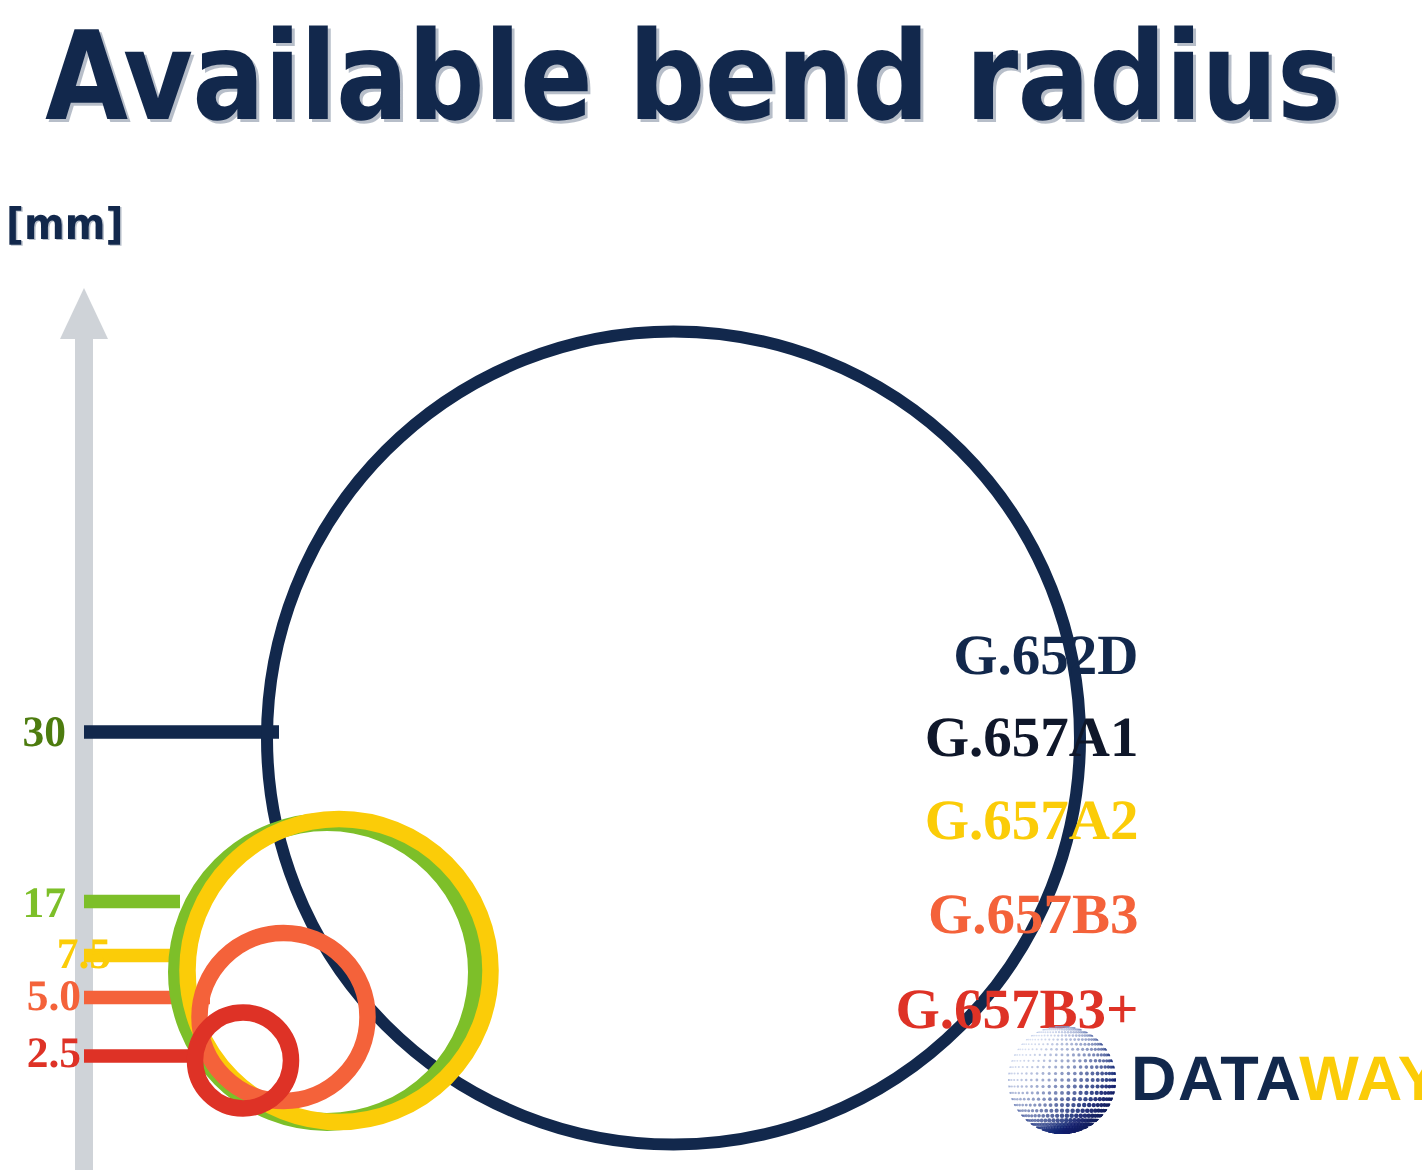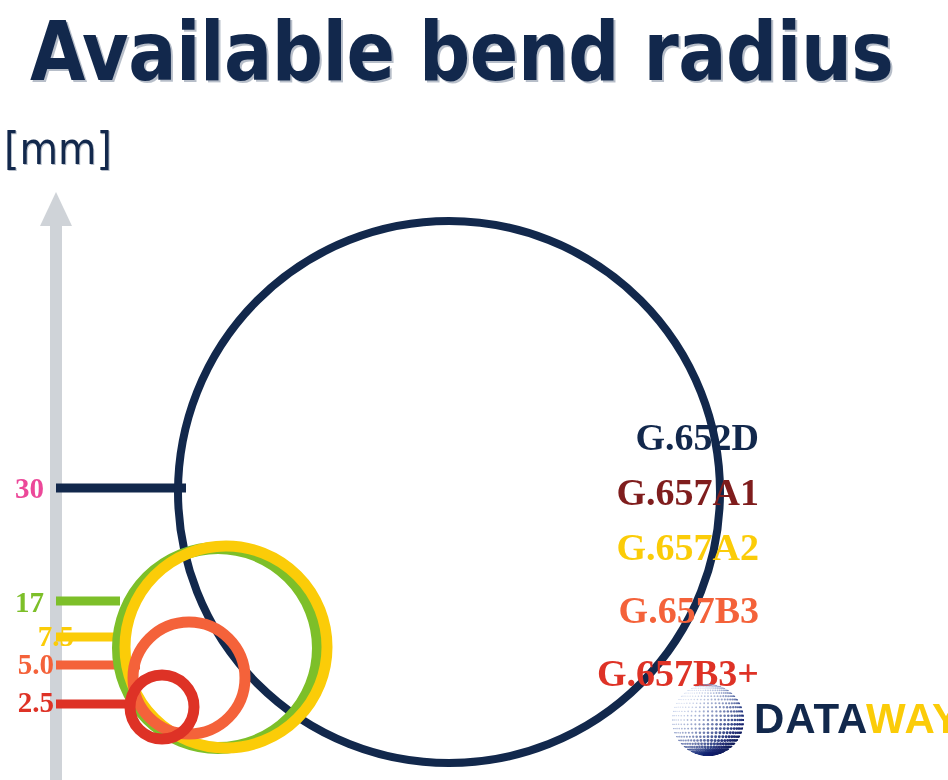--- a/index.html
+++ b/index.html
@@ -20,39 +20,39 @@
     color:#12284C;
     text-shadow:2px 2px 0 rgba(18,40,76,0.30);
     white-space:nowrap;
     transform:scaleX(0.97);transform-origin:left center;
   }
 
   
   #unit{
     position:absolute;left:4px;top:124px;
     font-family:"Liberation Sans Narrow","DejaVu Sans Condensed","Liberation Sans",sans-serif;
-    font-weight:400;font-size:44px;line-height:50px;
+    font-weight:700;font-size:29px;line-height:50px;
     color:#12284C;
     text-shadow:1px 1px 0 rgba(18,40,76,0.30);
     white-space:nowrap;
   }
 
   
   #plot{position:absolute;left:0;top:0;width:948px;height:780px;}
 
   
   .tick-label{
     position:absolute;
     font-family:"Liberation Serif","DejaVu Serif",serif;
     font-weight:700;
     white-space:nowrap;
     text-align:right;
     line-height:1;
   }
-  #tick-30 {left:0px; top:474px; width:44px; font-size:29px; color:#ec4899;}
+  #tick-30 {left:0px; top:474px; width:44px; font-size:29px; color:#4d7c0f;}
   #tick-10 {left:0px; top:588px; width:44px; font-size:29px; color:#7DBF29;}
   #tick-75 {left:0px; top:622px; width:54px; font-size:29px; color:#FBCC08;padding-left:20px;}
   #tick-50 {left:0px; top:650px; width:54px; font-size:29px; color:#F4623A;}
   #tick-25 {left:0px; top:688px; width:54px; font-size:29px; color:#DE3226;}
 
   
   #legend{
     position:absolute;left:429px;top:410px;width:330px;
     font-family:"Liberation Serif","DejaVu Serif",serif;
     font-weight:700;
@@ -111,21 +111,21 @@
   </svg>
 
   <div class="tick-label" id="tick-30">30</div>
   <div class="tick-label" id="tick-10">17</div>
   <div class="tick-label" id="tick-75">7.5</div>
   <div class="tick-label" id="tick-50">5.0</div>
   <div class="tick-label" id="tick-25">2.5</div>
 
   <div id="legend">
     <span class="legend-item" style="color:#12284C">G.652D</span>
-    <span class="legend-item" style="color:#7f1d1d">G.657A1</span>
+    <span class="legend-item" style="color:#0f172a">G.657A1</span>
     <span class="legend-item" style="color:#FBCC08">G.657A2</span>
     <span class="legend-item gap" style="color:#F4623A">G.657B3</span>
     <span class="legend-item gap" style="color:#DE3226">G.657B3+</span>
   </div>
 
   <div id="logo">
     <svg id="logo-globe" viewBox="0 0 80 80">
       <defs>
         <clipPath id="sphereClip">
             <circle cx="40" cy="40" r="36"></circle>

